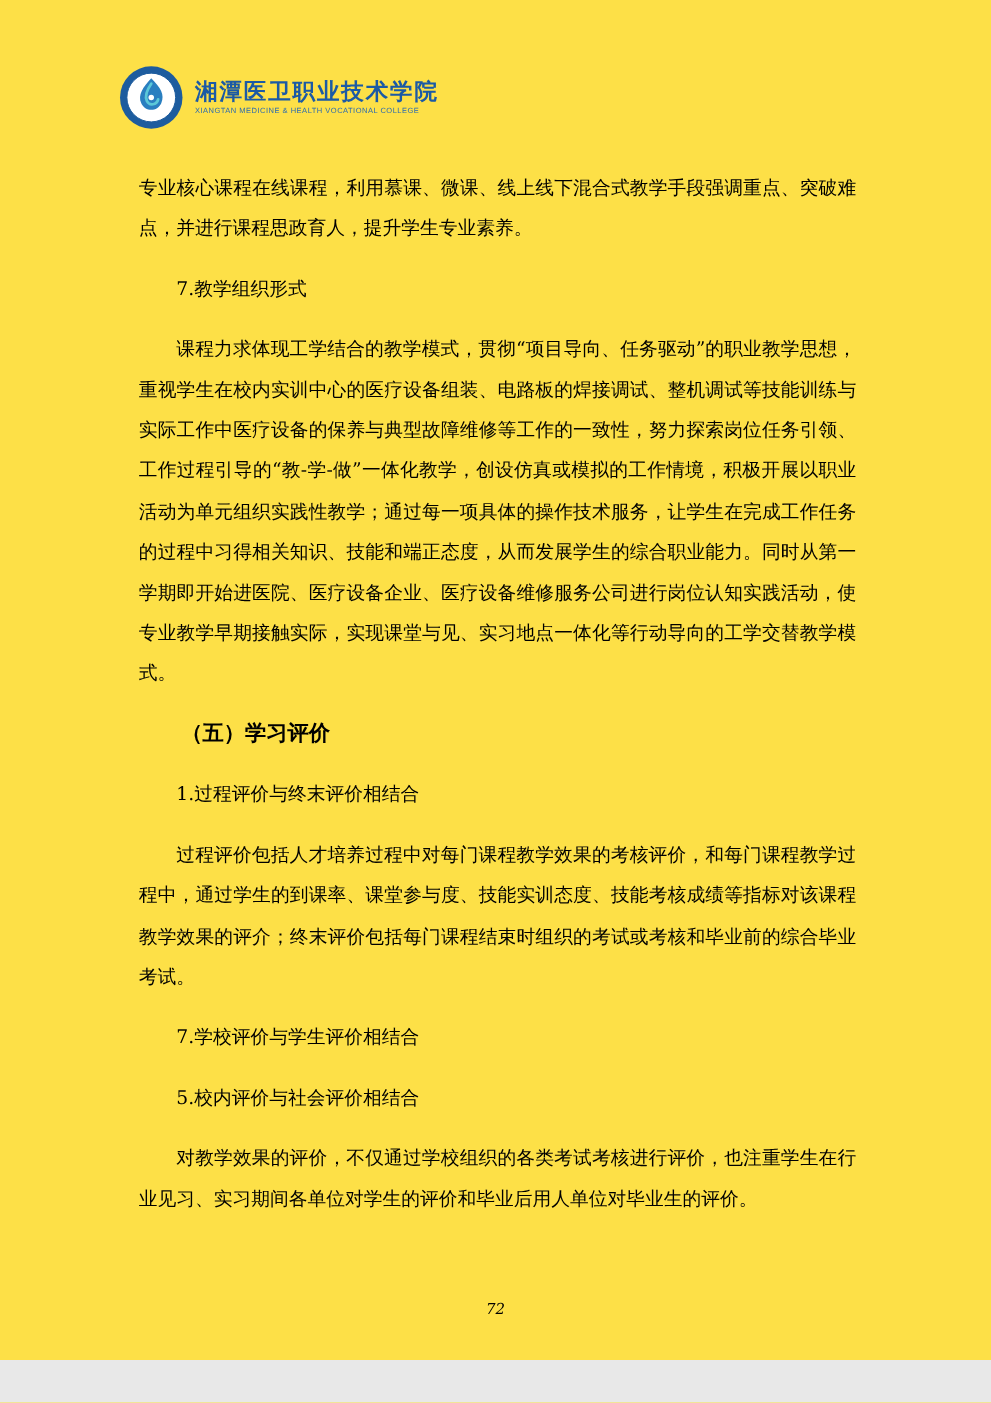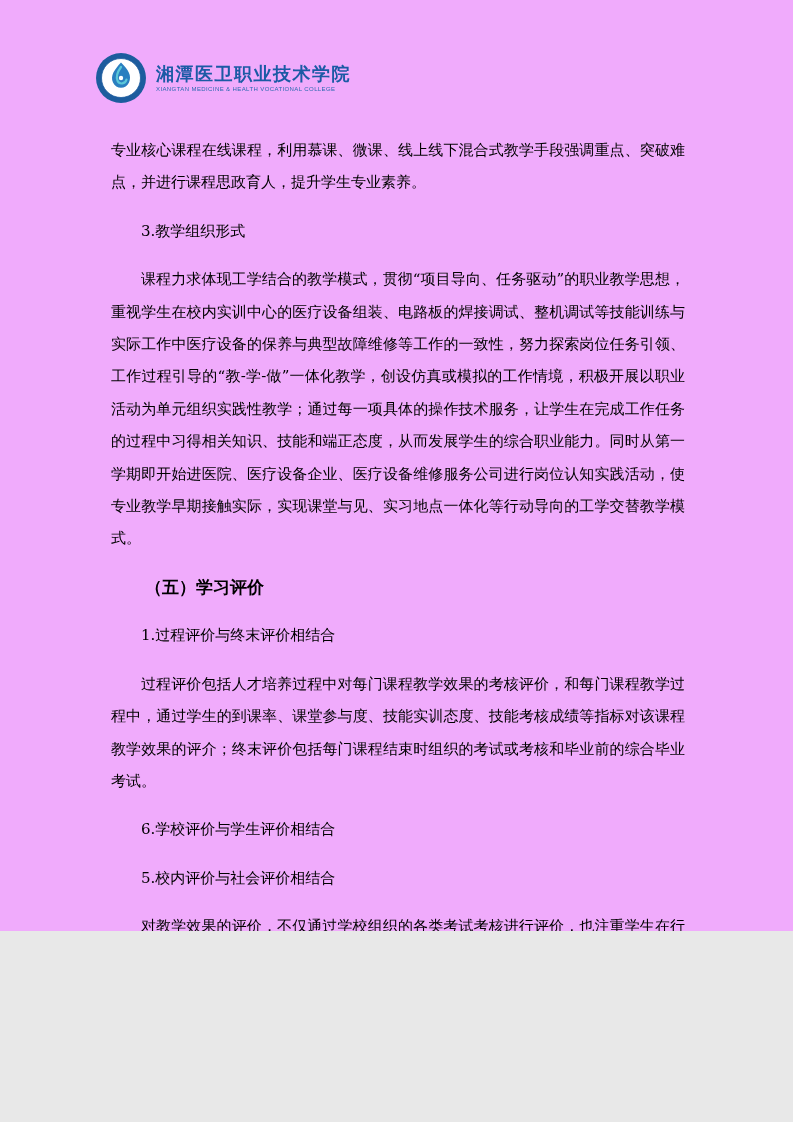--- a/index.html
+++ b/index.html
@@ -1,20 +1,20 @@
 <!DOCTYPE html>
 <html><head>
 <meta charset="utf-8">
 <style>
   html,body { margin:0; padding:0; background:#e8e8e8; }
   .page {
     position:relative;
-    width:793px; height:931px;
+    width:793px; height:1088px;
     margin:0 auto;
-    background:#f0abfc;
+    background:#fde047;
     font-family:"DejaVu Serif","Liberation Serif",serif;
     color:#000;
     overflow:hidden;
   }
 
   
   .logo-row {
     position:absolute;
     left:95px; top:52px;
     display:flex;
@@ -91,26 +91,26 @@
       </svg>
     </div>
     <div class="logo-text">
       <div class="logo-cn">湘潭医卫职业技术学院</div>
       <div class="logo-en">XIANGTAN MEDICINE &amp; HEALTH VOCATIONAL COLLEGE</div>
     </div>
   </header>
 
   <main class="content" id="content">
       <p class="continuation">专业核心课程在线课程，利用慕课、微课、线上线下混合式教学手段强调重点、突破难点，并进行课程思政育人，提升学生专业素养。</p>
-      <p class="heading">3.教学组织形式</p>
+      <p class="heading">7.教学组织形式</p>
       <p class="body">课程力求体现工学结合的教学模式，贯彻“项目导向、任务驱动”的职业教学思想，重视学生在校内实训中心的医疗设备组装、电路板的焊接调试、整机调试等技能训练与实际工作中医疗设备的保养与典型故障维修等工作的一致性，努力探索岗位任务引领、工作过程引导的“教-学-做”一体化教学，创设仿真或模拟的工作情境，积极开展以职业活动为单元组织实践性教学；通过每一项具体的操作技术服务，让学生在完成工作任务的过程中习得相关知识、技能和端正态度，从而发展学生的综合职业能力。同时从第一学期即开始进医院、医疗设备企业、医疗设备维修服务公司进行岗位认知实践活动，使专业教学早期接触实际，实现课堂与见、实习地点一体化等行动导向的工学交替教学模式。</p>
       <p class="bold-heading">（五）学习评价</p>
       <p class="heading">1.过程评价与终末评价相结合</p>
       <p class="body">过程评价包括人才培养过程中对每门课程教学效果的考核评价，和每门课程教学过程中，通过学生的到课率、课堂参与度、技能实训态度、技能考核成绩等指标对该课程教学效果的评介；终末评价包括每门课程结束时组织的考试或考核和毕业前的综合毕业考试。</p>
-      <p class="heading">6.学校评价与学生评价相结合</p>
+      <p class="heading">7.学校评价与学生评价相结合</p>
       <p class="heading">5.校内评价与社会评价相结合</p>
       <p class="body">对教学效果的评价，不仅通过学校组织的各类考试考核进行评价，也注重学生在行业见习、实习期间各单位对学生的评价和毕业后用人单位对毕业生的评价。</p>
     </main>
 
   <footer class="page-footer">
     <span class="page-number">72</span>
   </footer>
 
 </div>
 

